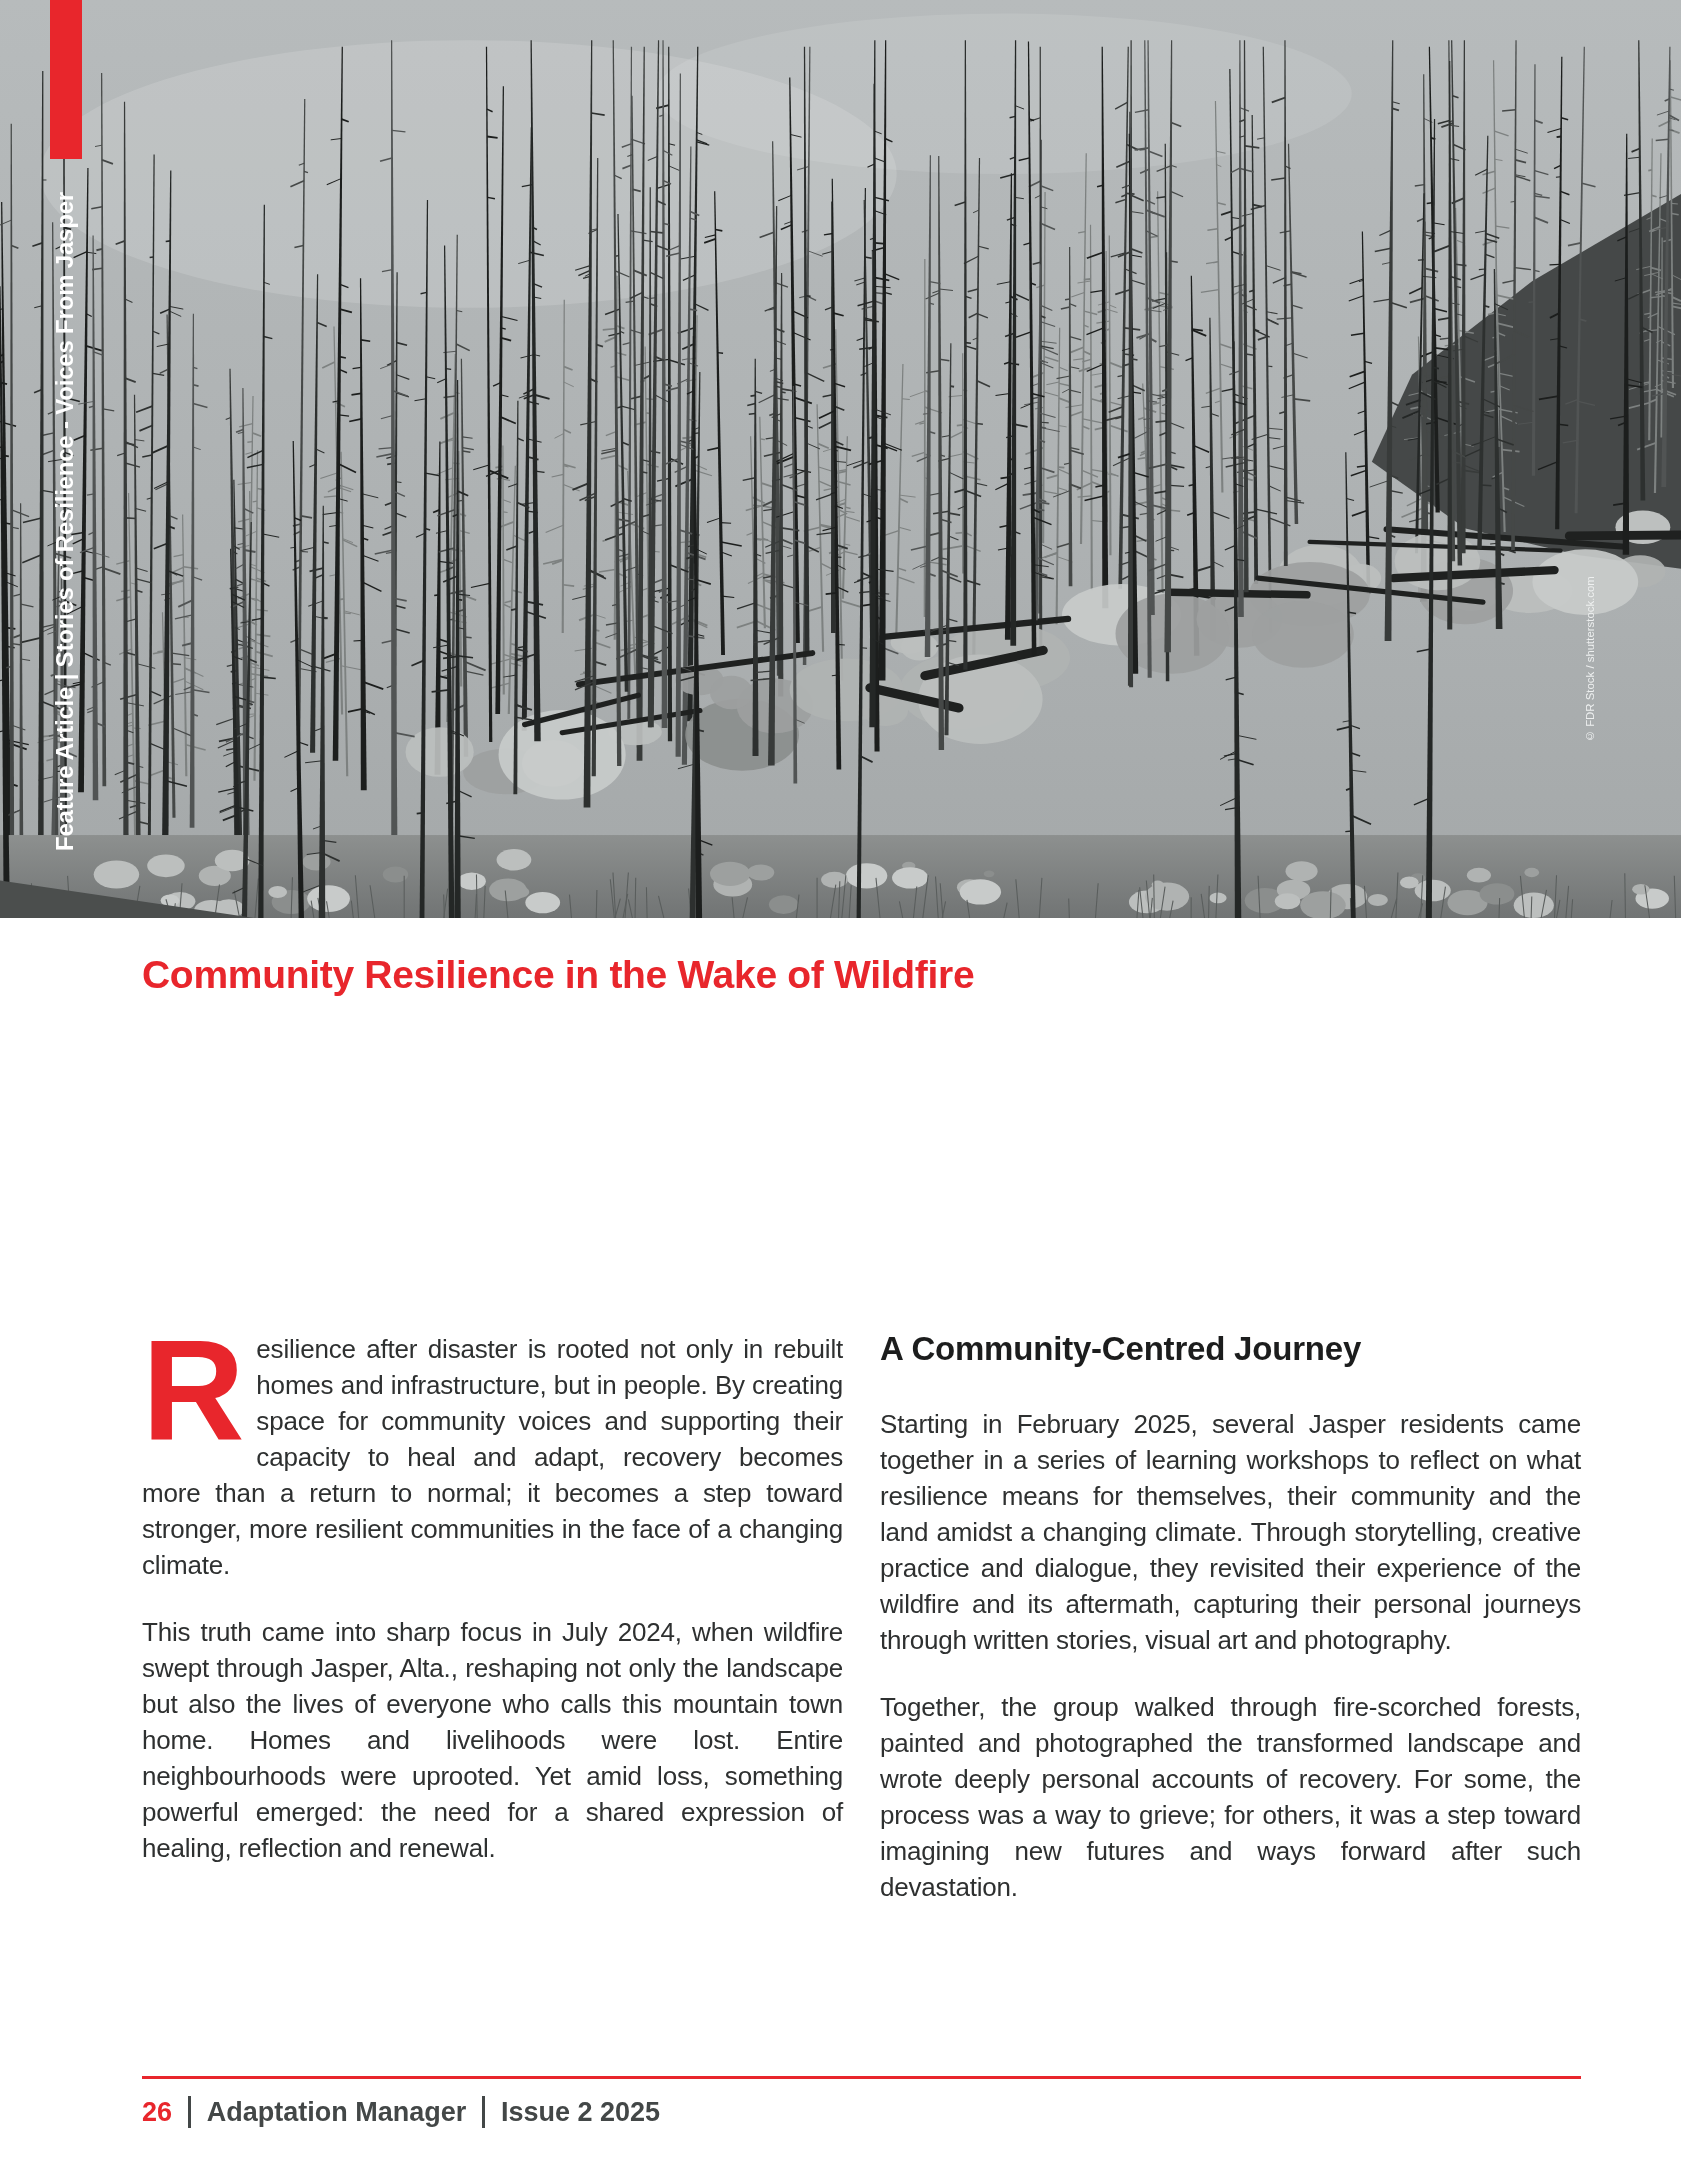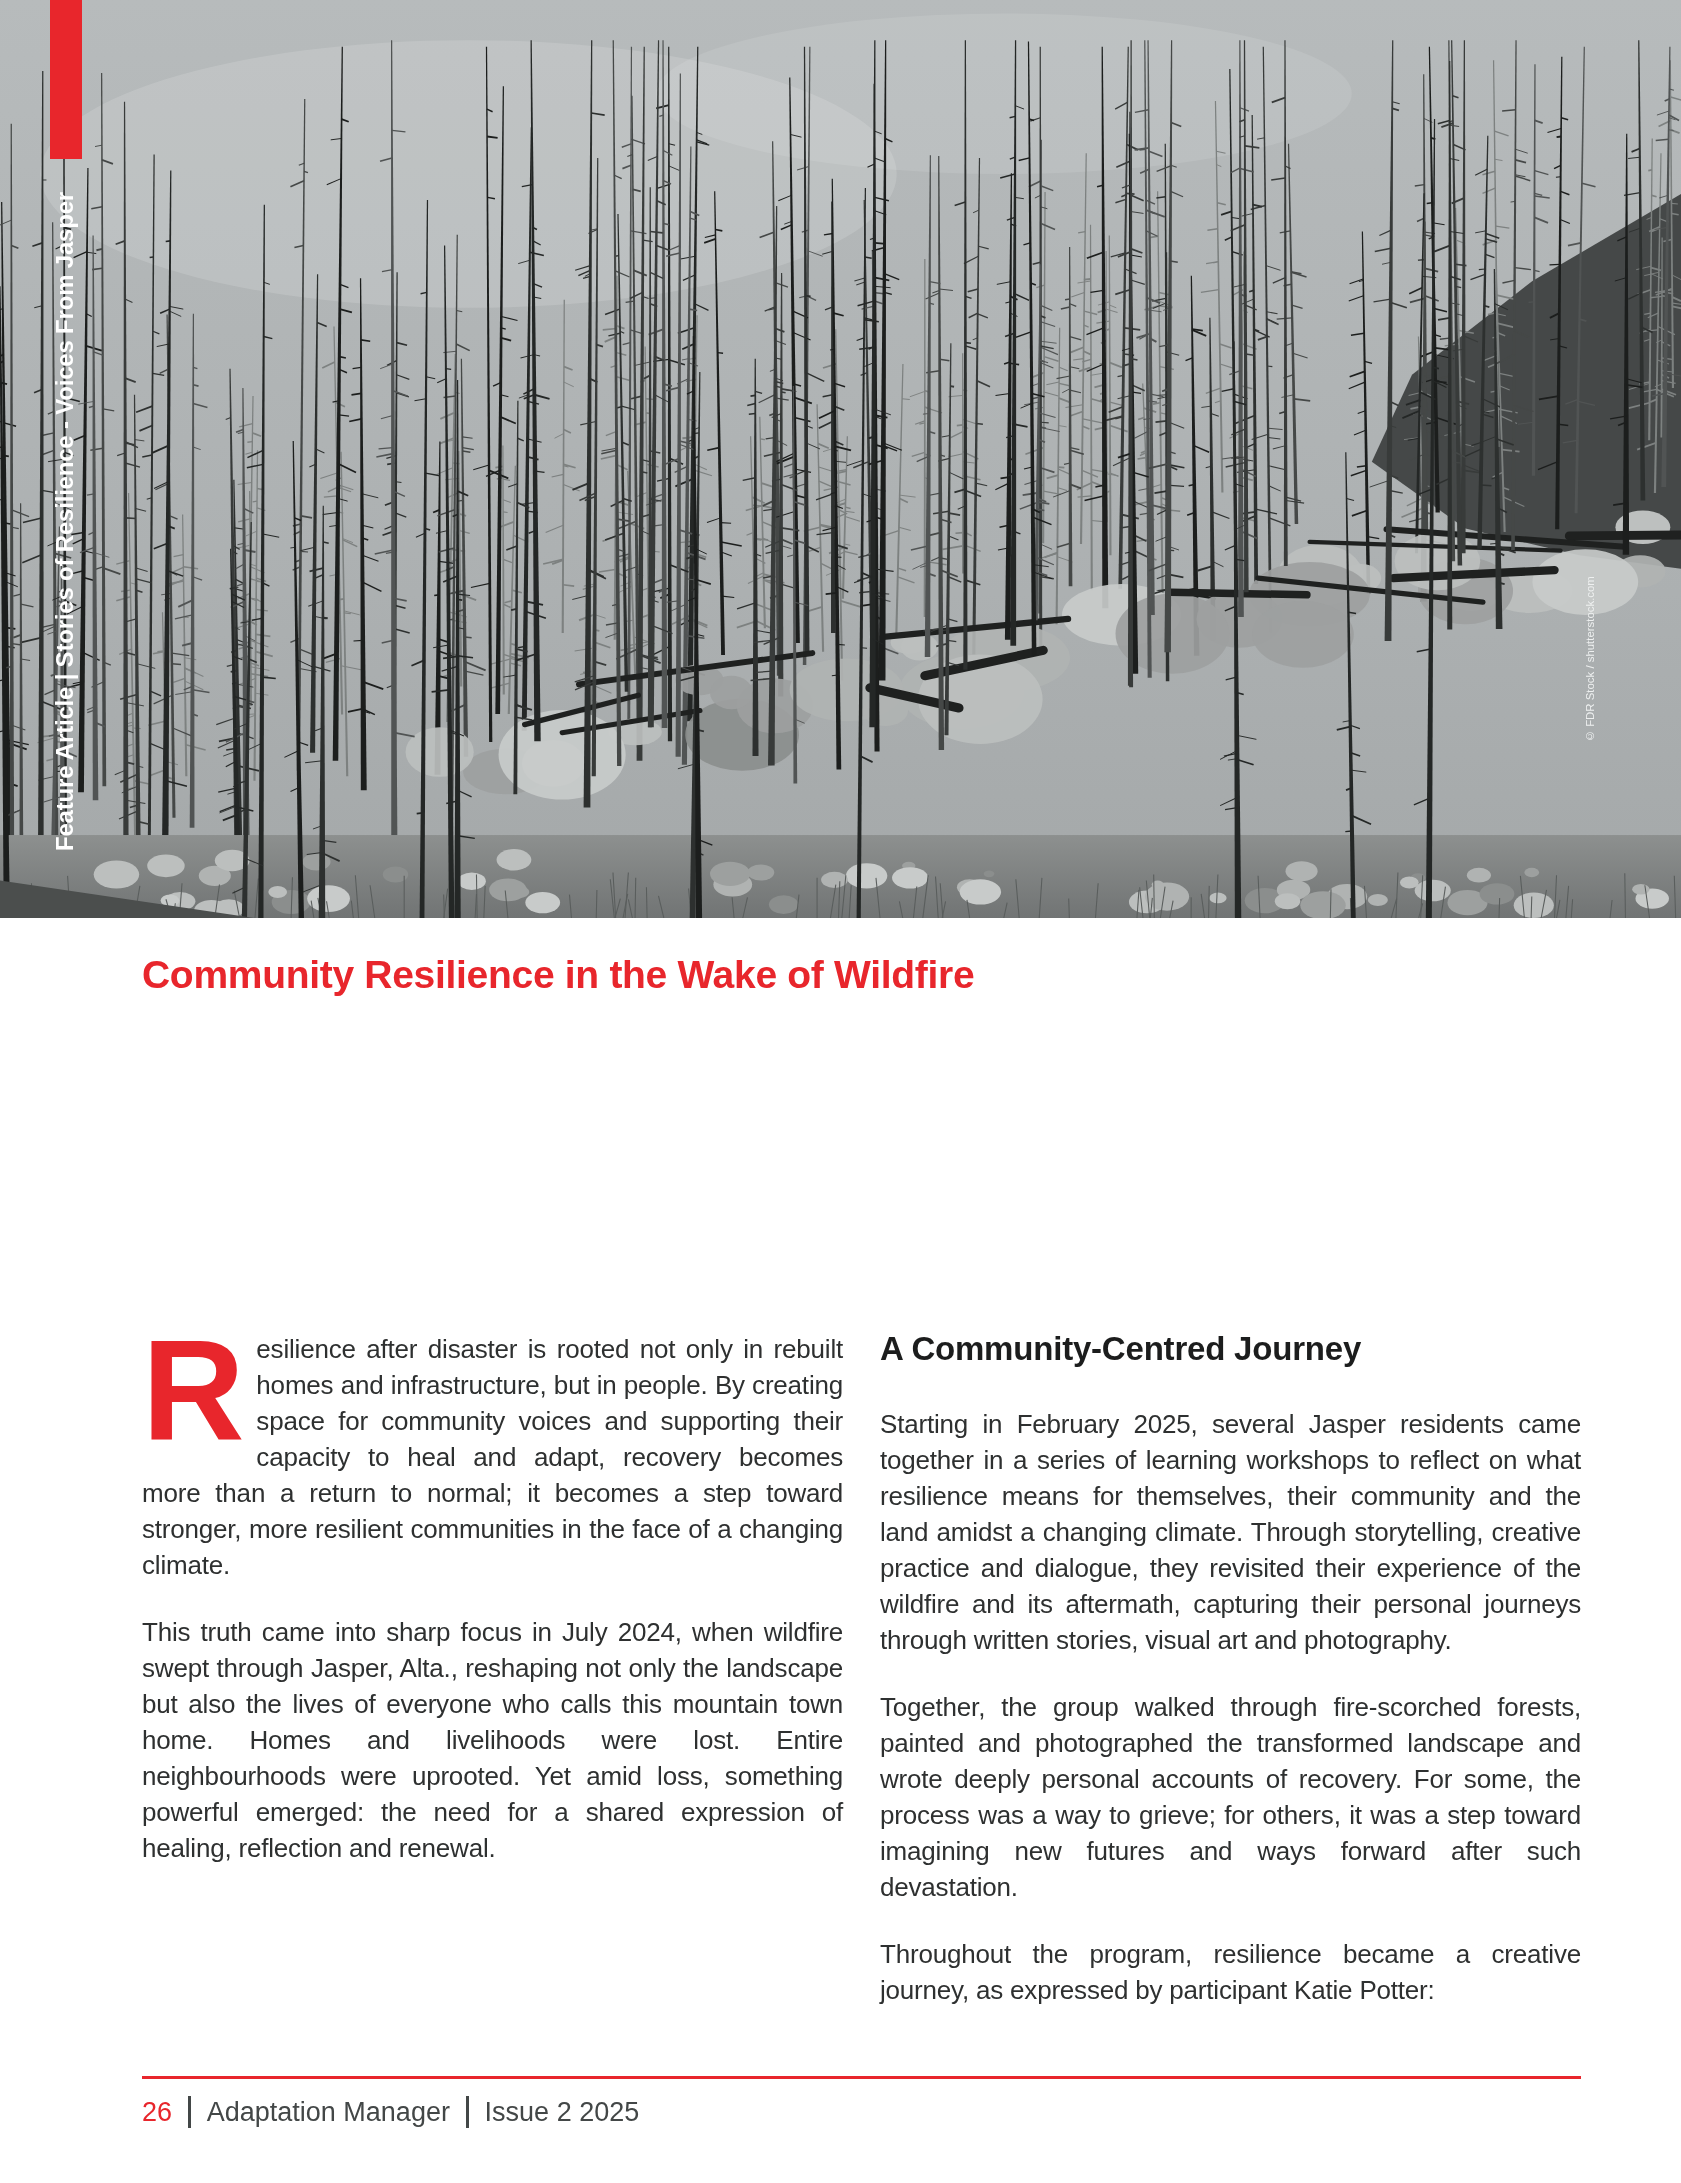--- a/index.html
+++ b/index.html
@@ -51,21 +51,21 @@
     font-size:142px;line-height:107px;margin:5.4px 12px 0 0;
   }
   #right-heading{
     font-size:33px;font-weight:bold;color:#1c1d1d;margin:0 0 39px 0;text-align:left;
     letter-spacing:-0.2px;
   }
   
   #footer-rule{position:absolute;left:142px;top:2076px;width:1439px;height:3.3px;background:var(--accent,#e8262c);}
   #footer{
     position:absolute;left:142px;top:2096px;display:flex;align-items:center;gap:16px;
-    font-size:27px;font-weight:normal;color:#434747;
+    font-size:27px;font-weight:bold;color:#434747;
   }
   #footer .pageno{color:var(--accent,#e8262c);}
   #footer .sep{width:2.7px;height:32px;background:#434747;}
 </style>
 </head>
 <body>
 
 <div id="page">
 
   <div id="photo-wrap">
@@ -2276,21 +2276,20 @@
 
   <div id="columns">
     <div class="col">
       <p id="dropcap-para">Resilience after disaster is rooted not only in rebuilt homes and infrastructure, but in people. By creating space for community voices and supporting their capacity to heal and adapt, recovery becomes more than a return to normal; it becomes a step toward stronger, more resilient communities in the face of a changing climate.</p>
       <p>This truth came into sharp focus in July 2024, when wildfire swept through Jasper, Alta., reshaping not only the landscape but also the lives of everyone who calls this mountain town home. Homes and livelihoods were lost. Entire neighbourhoods were uprooted. Yet amid loss, something powerful emerged: the need for a shared expression of healing, reflection and renewal.</p>
     </div>
     <div class="col">
       <h3 id="right-heading">A Community-Centred Journey</h3>
       <p>Starting in February 2025, several Jasper residents came together in a series of learning workshops to reflect on what resilience means for themselves, their community and the land amidst a changing climate. Through storytelling, creative practice and dialogue, they revisited their experience of the wildfire and its aftermath, capturing their personal journeys through written stories, visual art and photography.</p>
       <p>Together, the group walked through fire-scorched forests, painted and photographed the transformed landscape and wrote deeply personal accounts of recovery. For some, the process was a way to grieve; for others, it was a step toward imagining new futures and ways forward after such devastation.</p>
-      <p>Throughout the program, resilience became a creative journey, as expressed by participant Katie Potter:</p>
     </div>
   </div>
 
   <div id="footer-rule"></div>
   <div id="footer">
     <span class="pageno">26</span>
     <span class="sep"></span>
     <span>Adaptation Manager</span>
     <span class="sep"></span>
     <span>Issue 2 2025</span>

